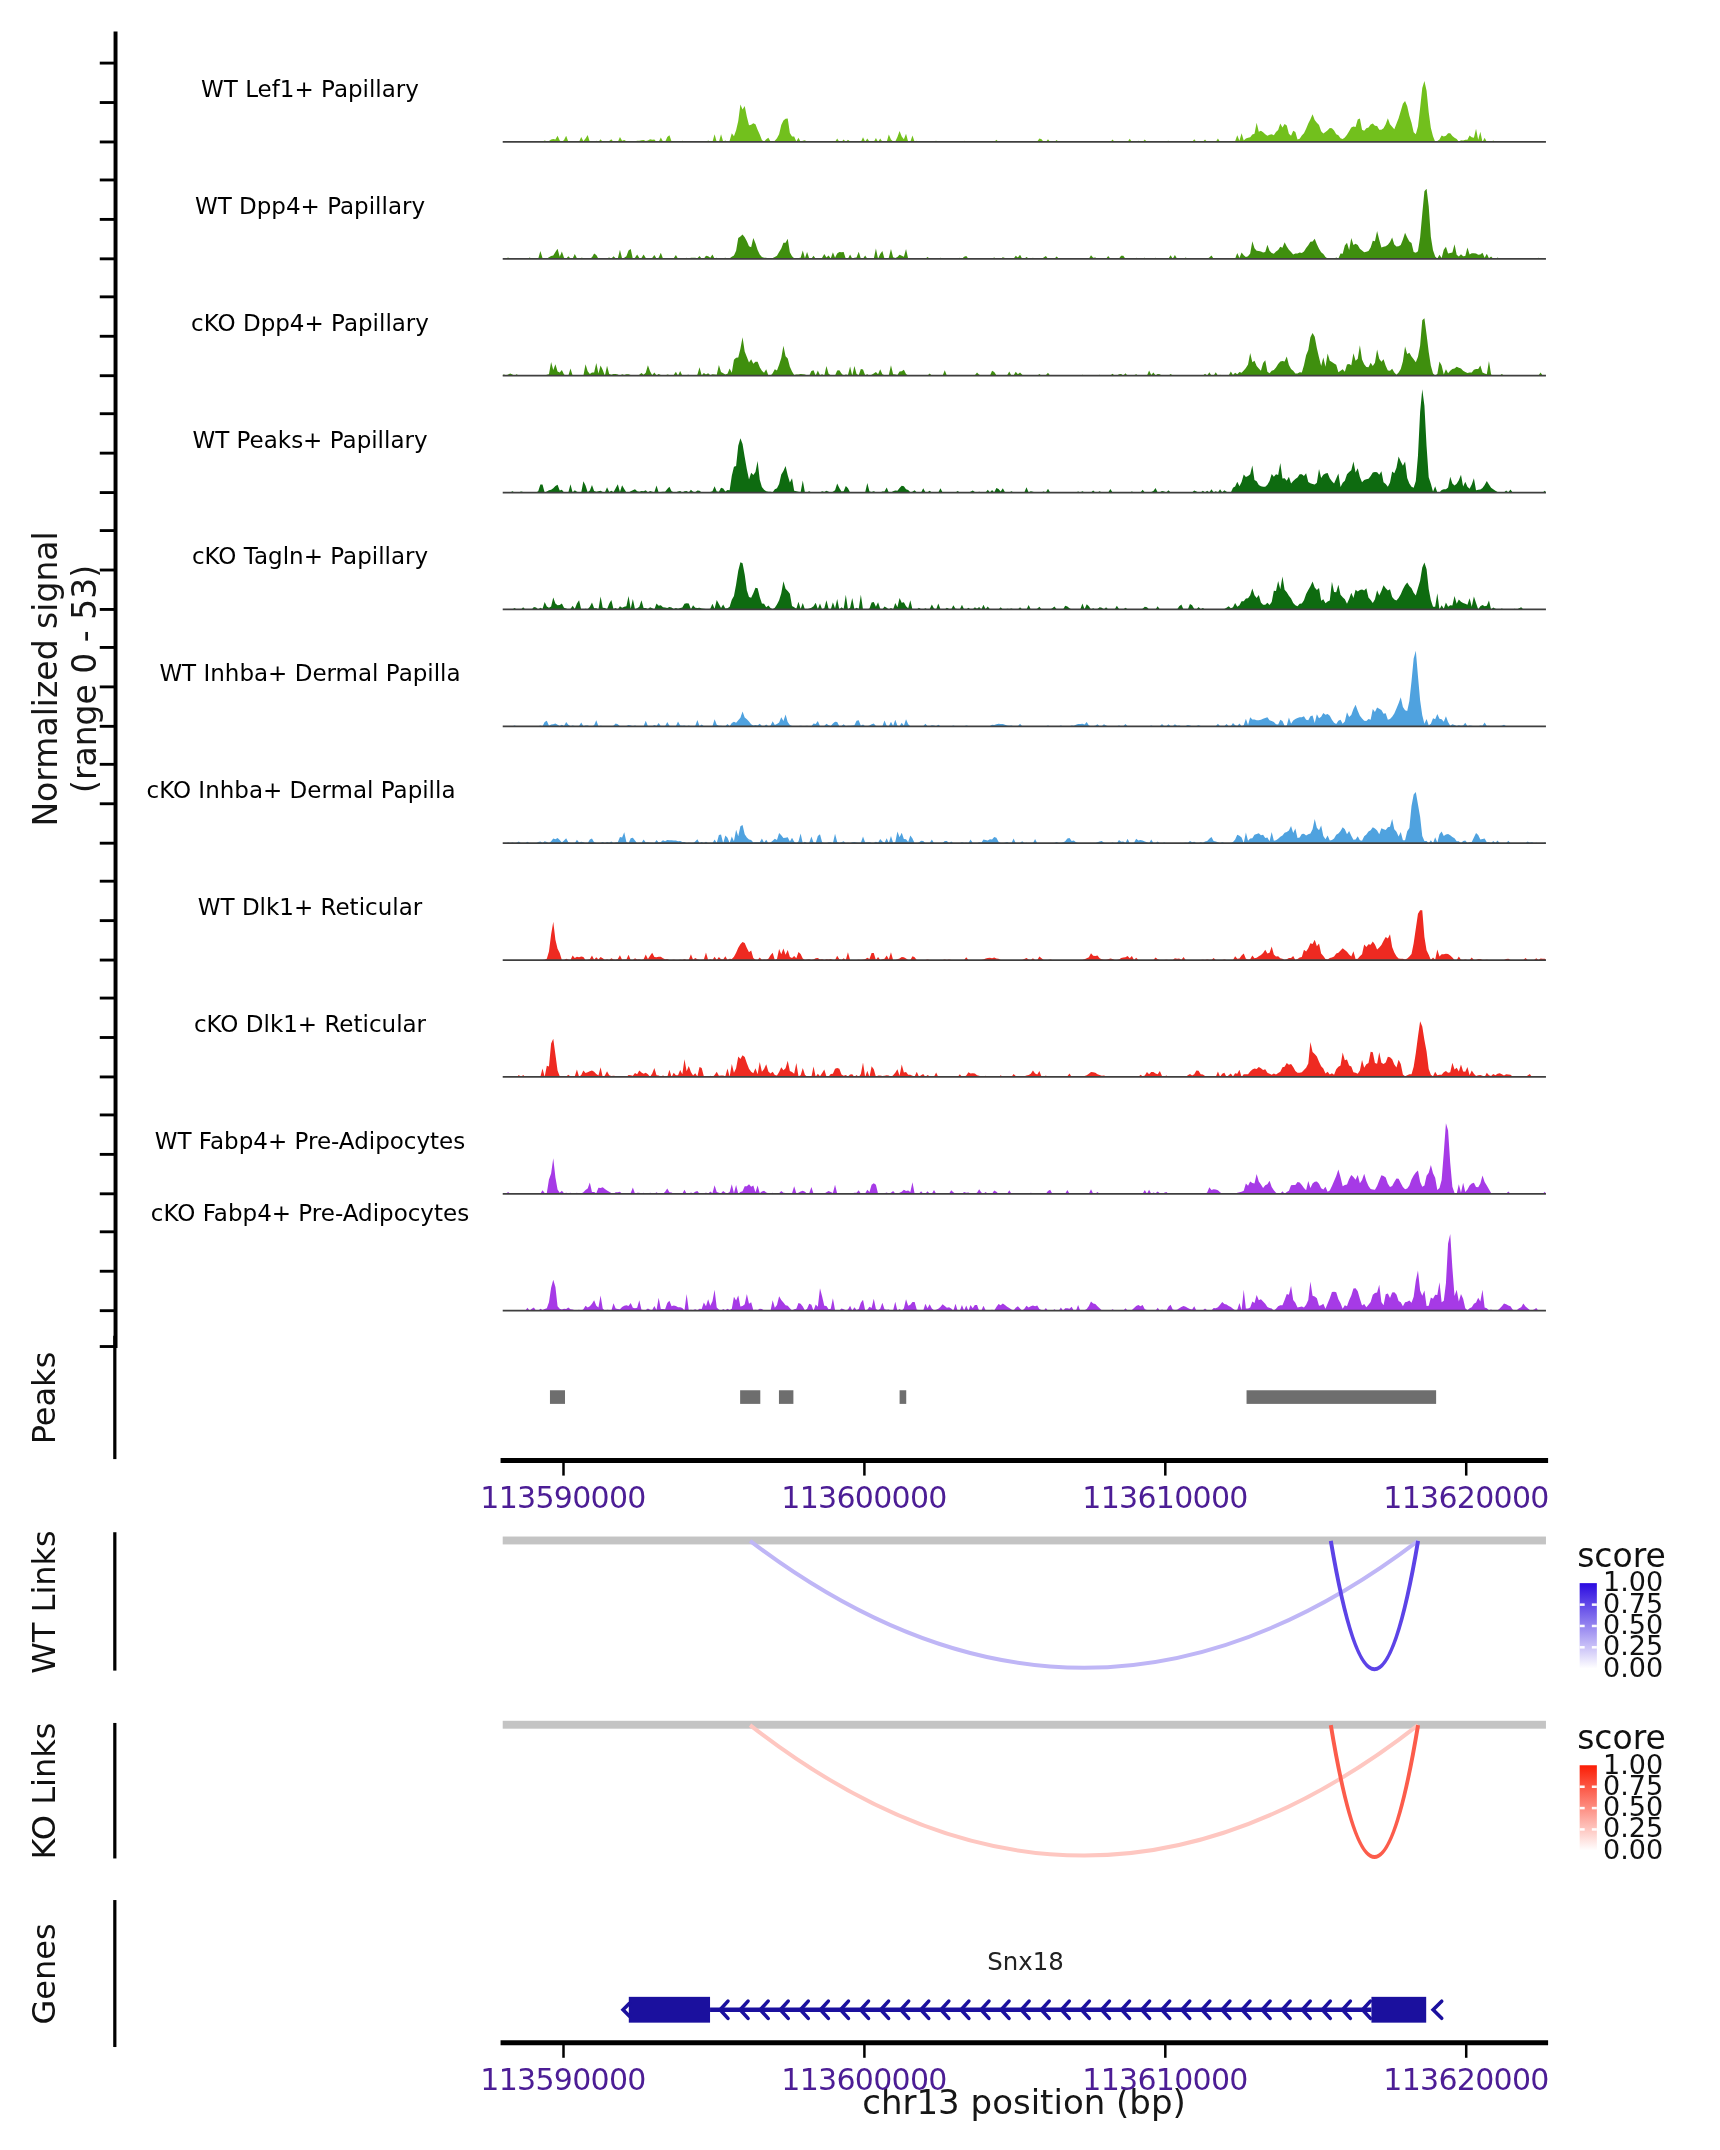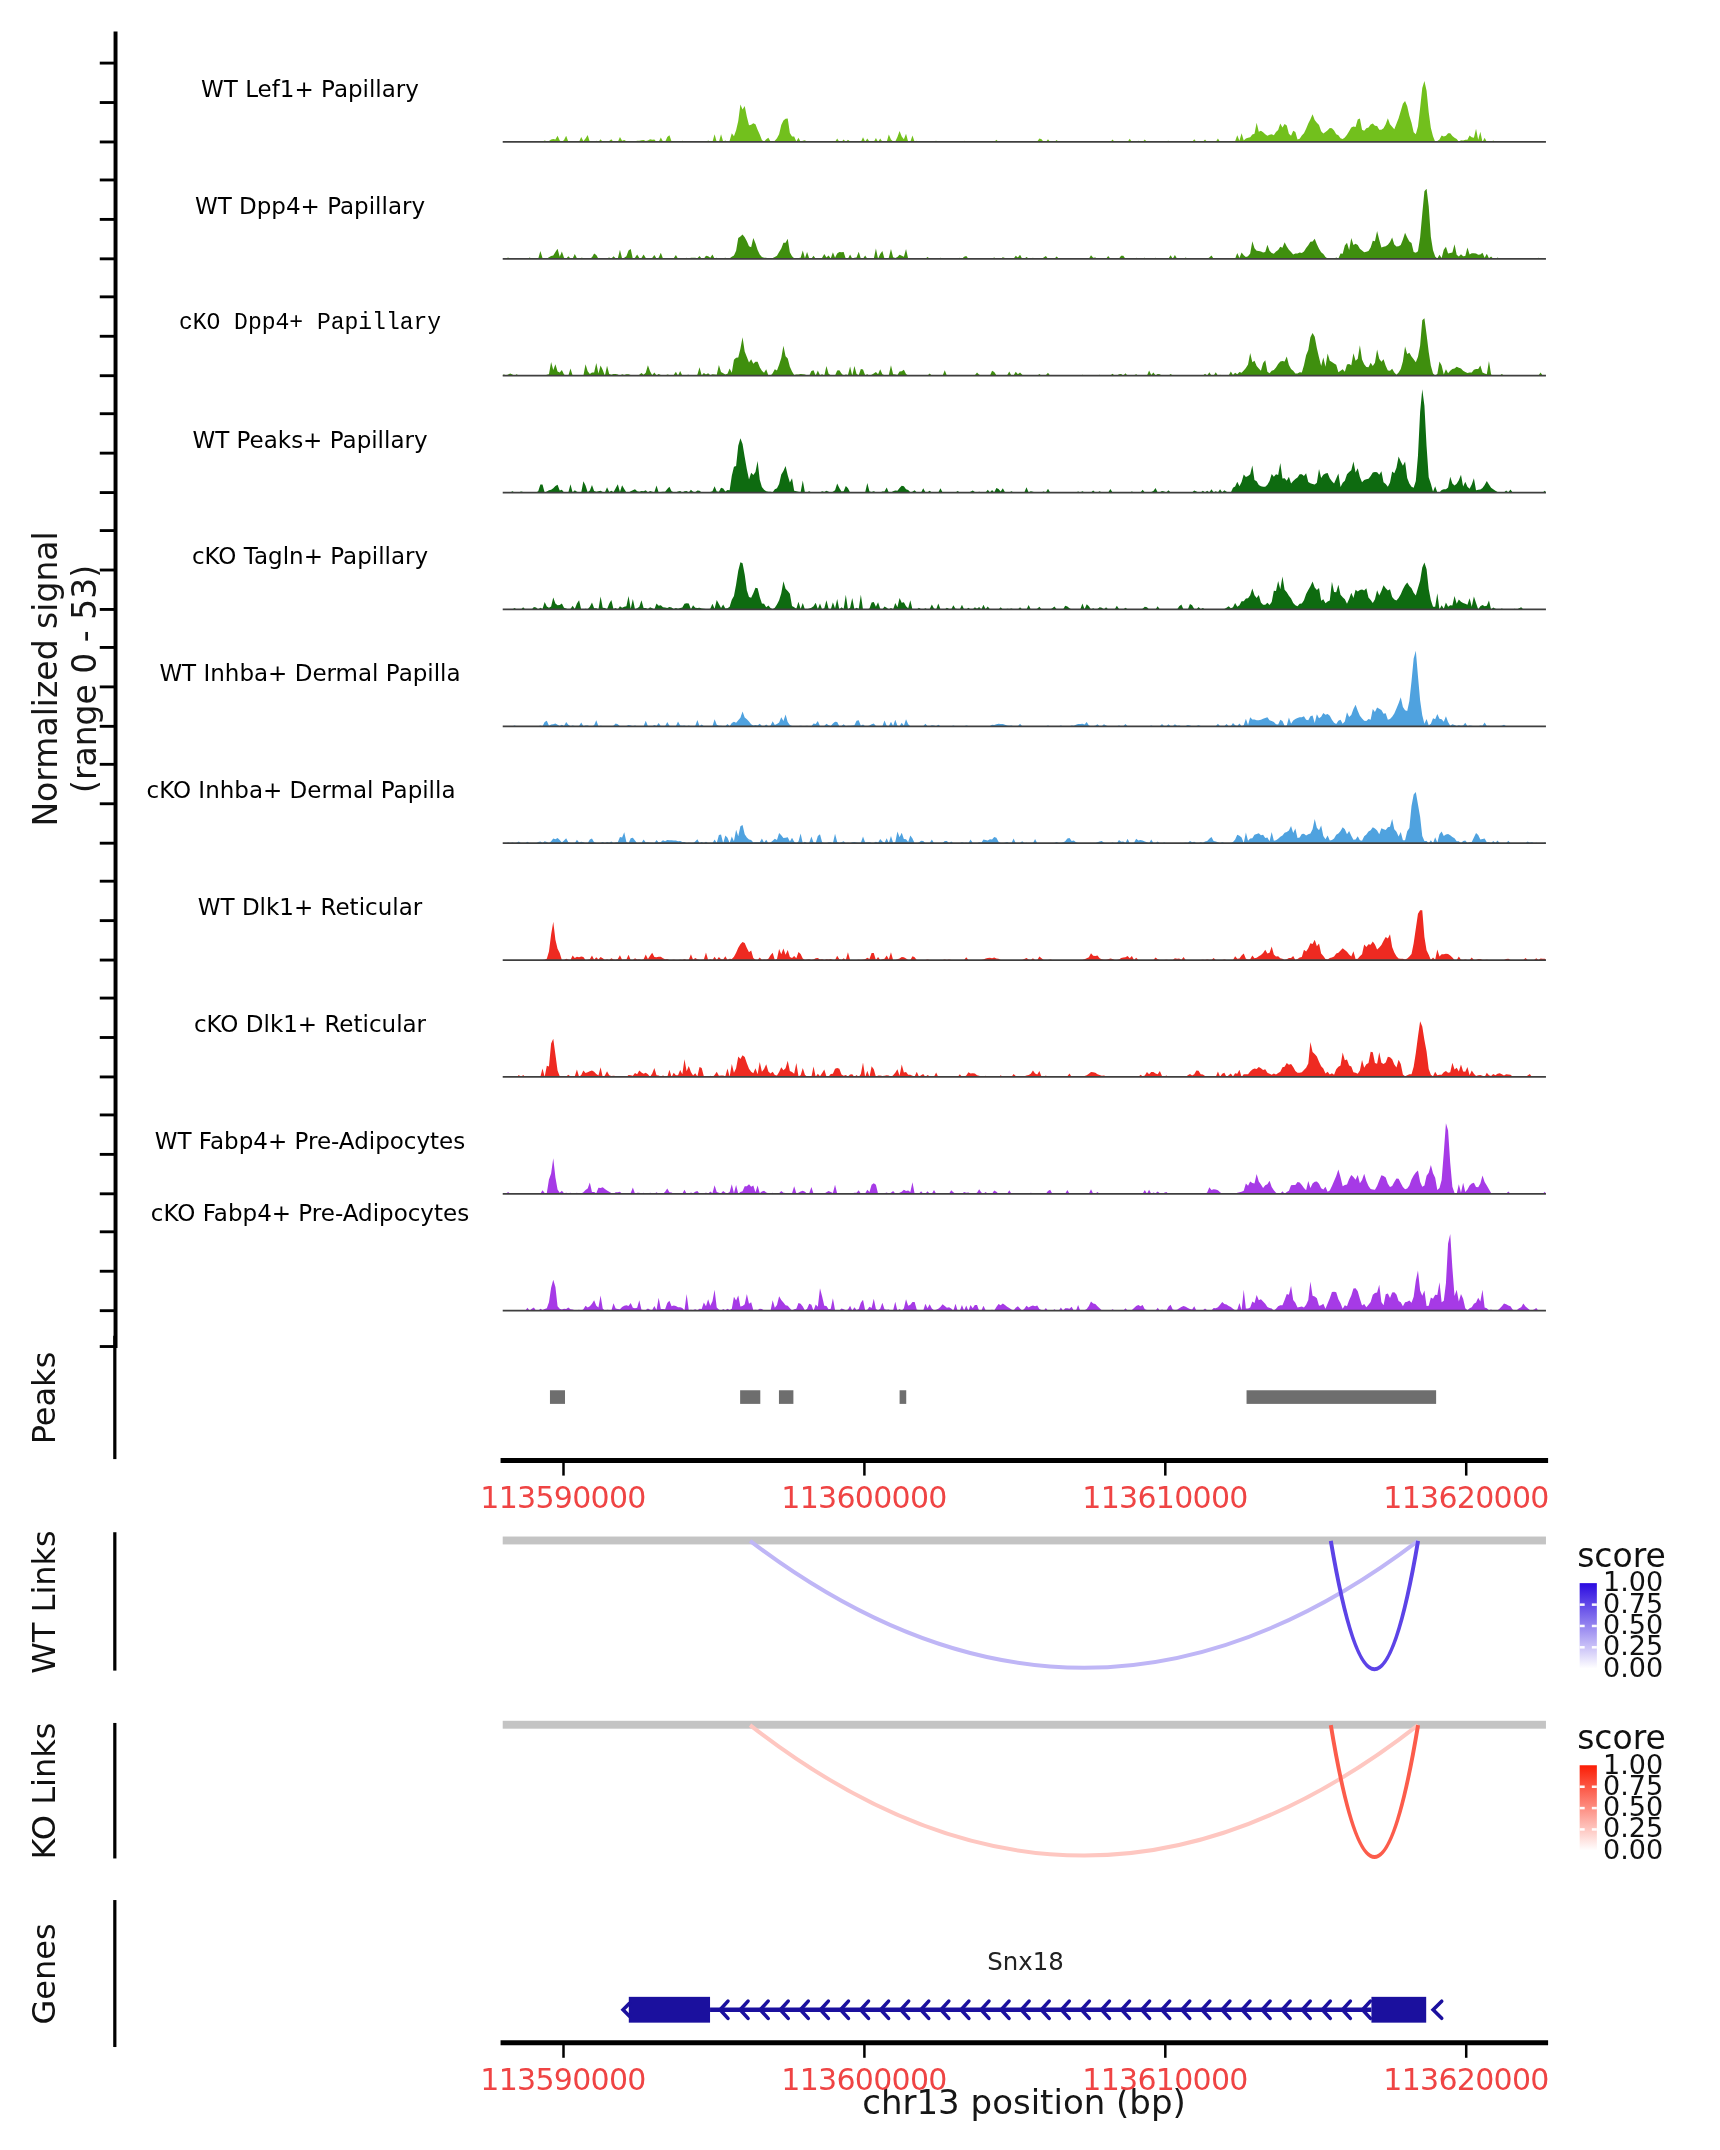--- a/index.html
+++ b/index.html
@@ -6,21 +6,21 @@
   .fig {
     position:relative; width:1721px; height:2151px; background:#ffffff;
     font-family:"DejaVu Sans", sans-serif; overflow:hidden;
   }
   .fig svg { position:absolute; left:0; top:0; }
   .abslab { position:absolute; color:#2e2e2e; }
   .track-label { width:444px; text-align:center; font-size:23px; color:#000000; }
   .vlabel { position:absolute; text-align:center; transform:rotate(-90deg); color:#111; }
   .ylab { left:-185px; top:640px; width:502px; font-size:33px; line-height:1.18; color:#161616; }
   .rowlab { left:-100px; width:287px; font-size:32px; color:#111; }
-  .ticklab { position:absolute; width:186px; text-align:center; font-size:30px; color:#ef4444; letter-spacing:-0.7px; }
+  .ticklab { position:absolute; width:186px; text-align:center; font-size:30px; color:#4c1d95; letter-spacing:-0.7px; }
   .axis-title { position:absolute; width:574px; text-align:center; font-size:34px; color:#161616; }
   .legend-title { position:absolute; width:143px; text-align:center; font-size:33px; color:#111; }
   .legend-label { position:absolute; width:115px; text-align:left; font-size:27px; color:#111; }
   .gene-label { position:absolute; width:287px; text-align:center; font-size:24.4px; color:#222; }
 </style>
 </head>
 <body>
 
 <div class="fig">
 
@@ -184,21 +184,21 @@
   <div class="legend-title" style="left:1550px; top:1536px;">score</div>
   <div class="legend-title" style="left:1550px; top:1718px;">score</div>
 
   <div class="gene-label" style="left:882px; top:1947px;">Snx18</div>
 
   <div class="axis-title" style="left:737px; top:2082px;">chr13 position (bp)</div>
 
   <div id="dyn-labels">
       <div class="abslab track-label" style="left: 88px; top: 76px;">WT Lef1+ Papillary</div>
       <div class="abslab track-label" style="left: 88px; top: 193px;">WT Dpp4+ Papillary</div>
-      <div class="abslab track-label" style="left: 88px; top: 310px; font-family: Liberation Mono, monospace;">cKO Dpp4+ Papillary</div>
+      <div class="abslab track-label" style="left: 88px; top: 310px;">cKO Dpp4+ Papillary</div>
       <div class="abslab track-label" style="left: 88px; top: 427px;">WT Peaks+ Papillary</div>
       <div class="abslab track-label" style="left: 88px; top: 543px;">cKO Tagln+ Papillary</div>
       <div class="abslab track-label" style="left: 88px; top: 660px;">WT Inhba+ Dermal Papilla</div>
       <div class="abslab track-label" style="left: 79px; top: 777px;">cKO Inhba+ Dermal Papilla</div>
       <div class="abslab track-label" style="left: 88px; top: 894px;">WT Dlk1+ Reticular</div>
       <div class="abslab track-label" style="left: 88px; top: 1011px;">cKO Dlk1+ Reticular</div>
       <div class="abslab track-label" style="left: 88px; top: 1128px;">WT Fabp4+ Pre-Adipocytes</div>
       <div class="abslab track-label" style="left: 88px; top: 1200px;">cKO Fabp4+ Pre-Adipocytes</div>
       <div class="ticklab" style="left: 470px; top: 1480px;">113590000</div>
       <div class="ticklab" style="left: 771px; top: 1480px;">113600000</div>

